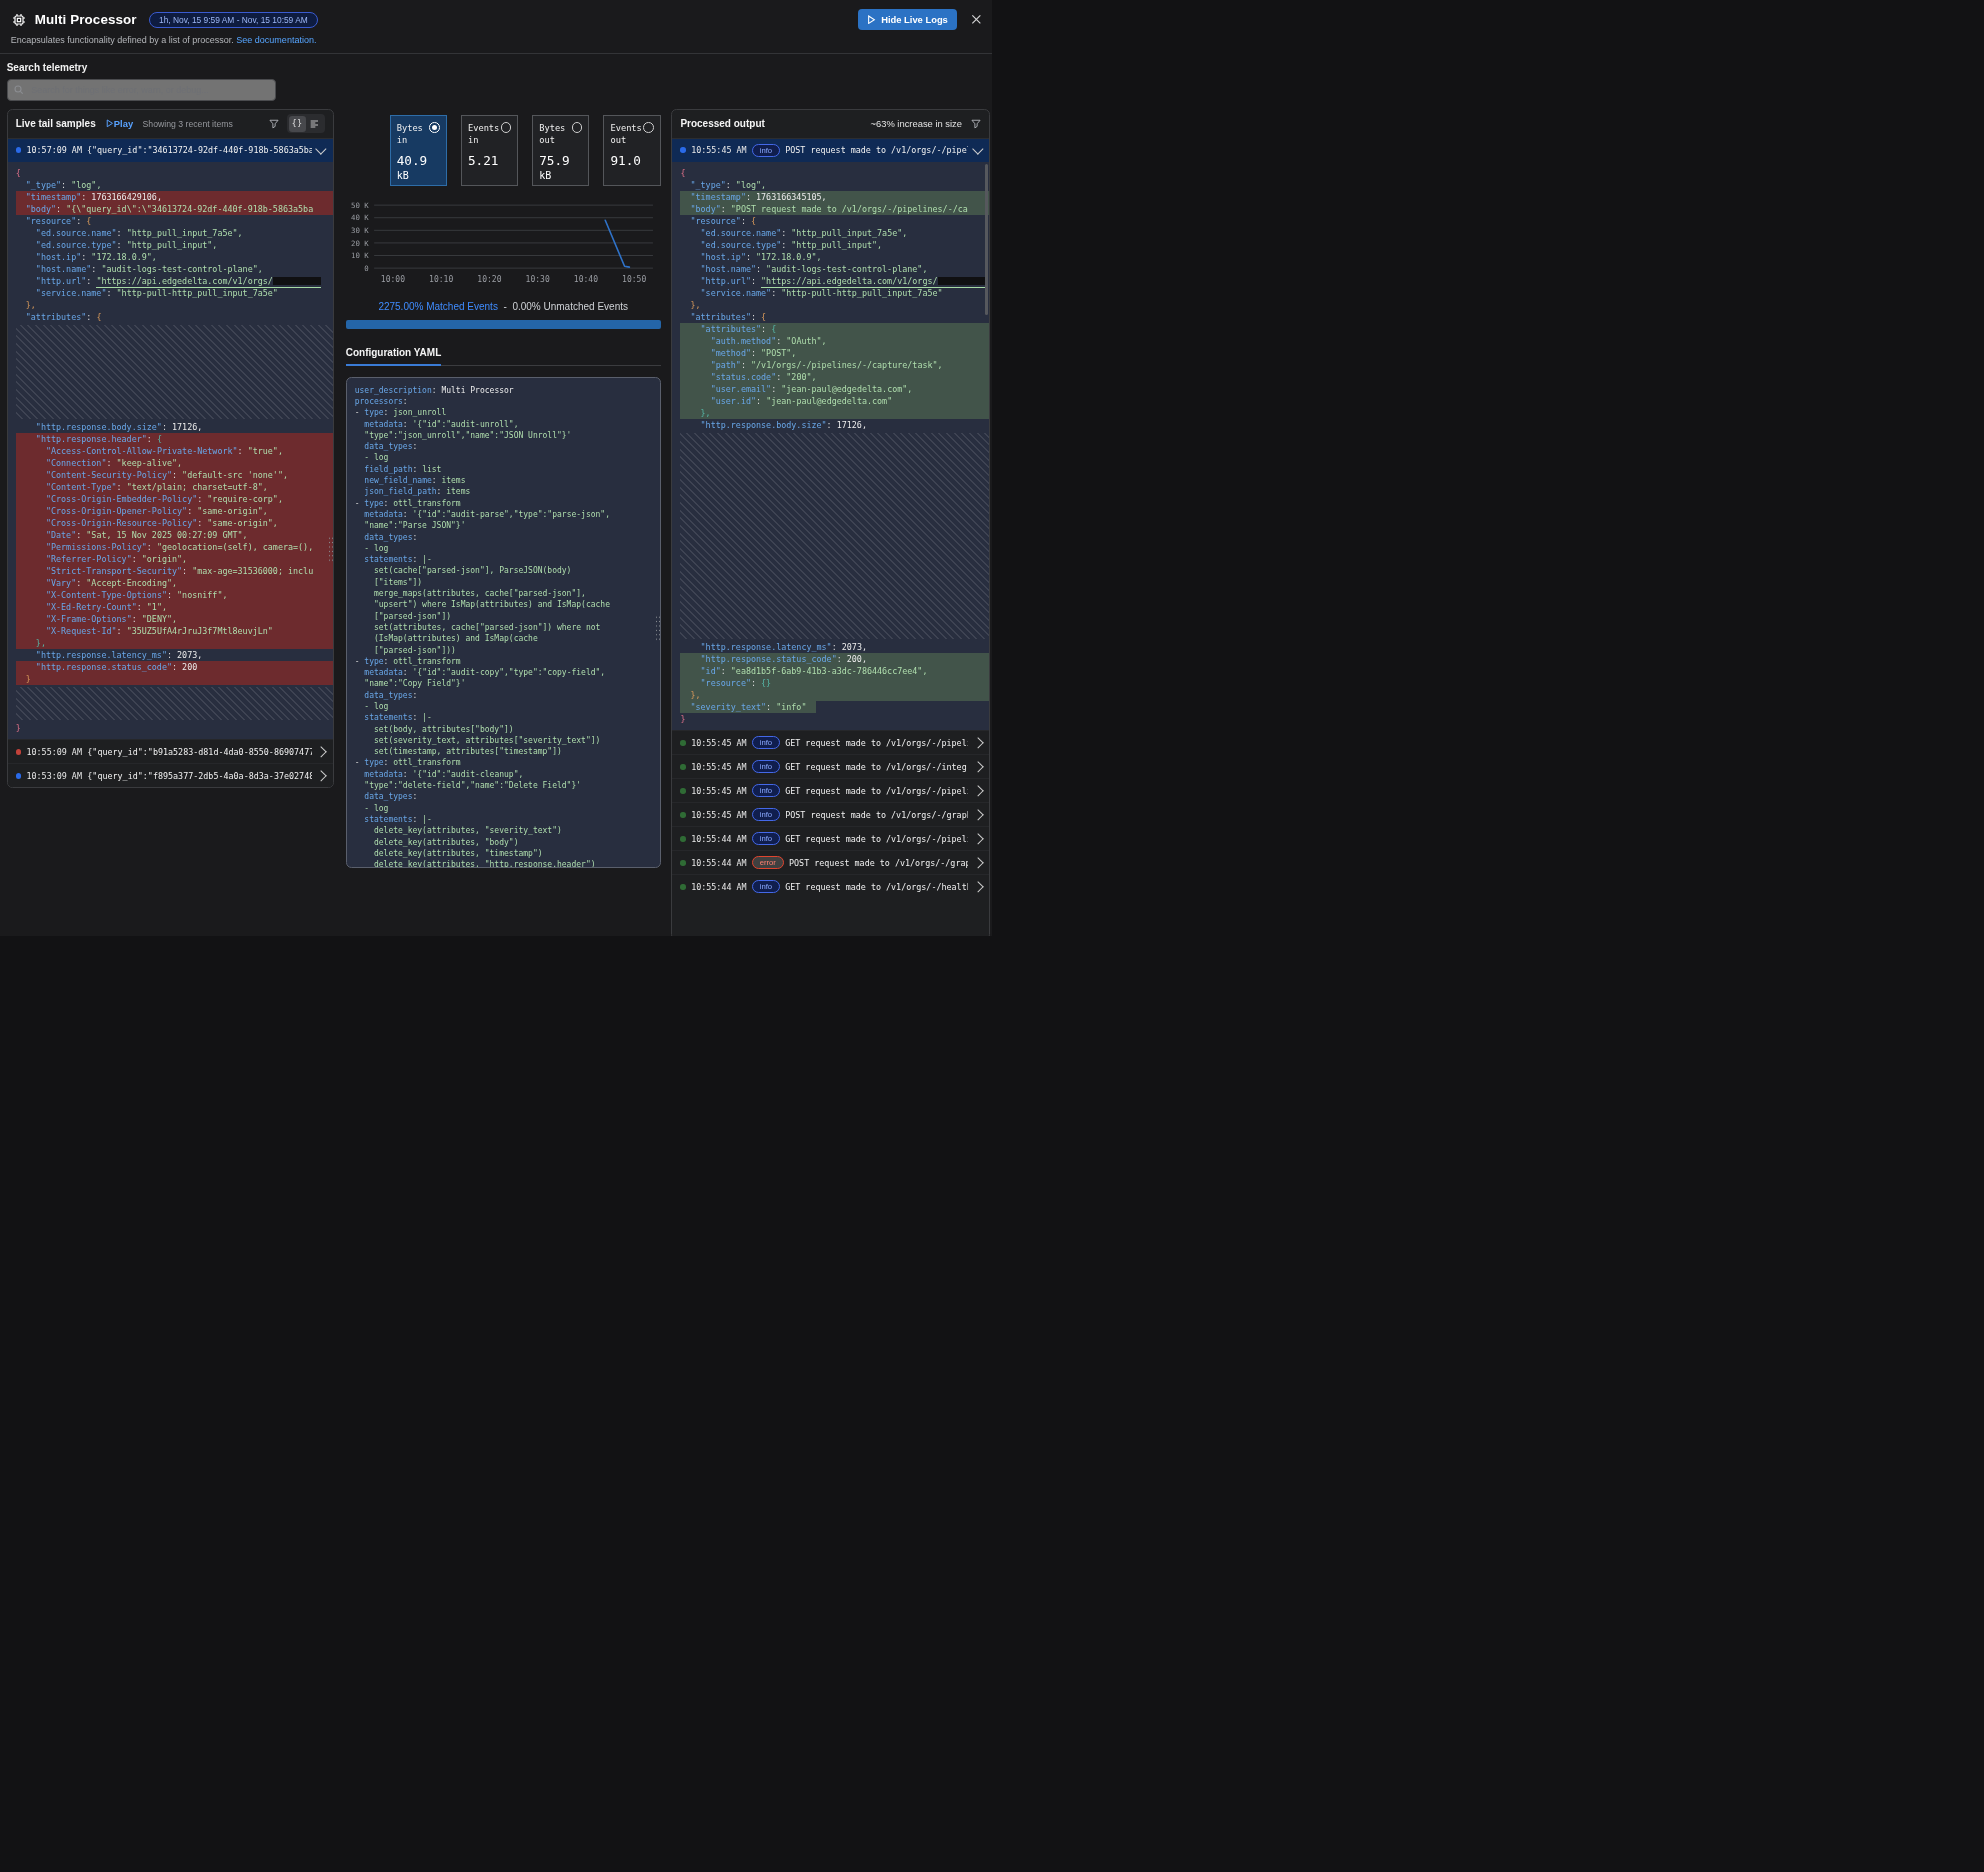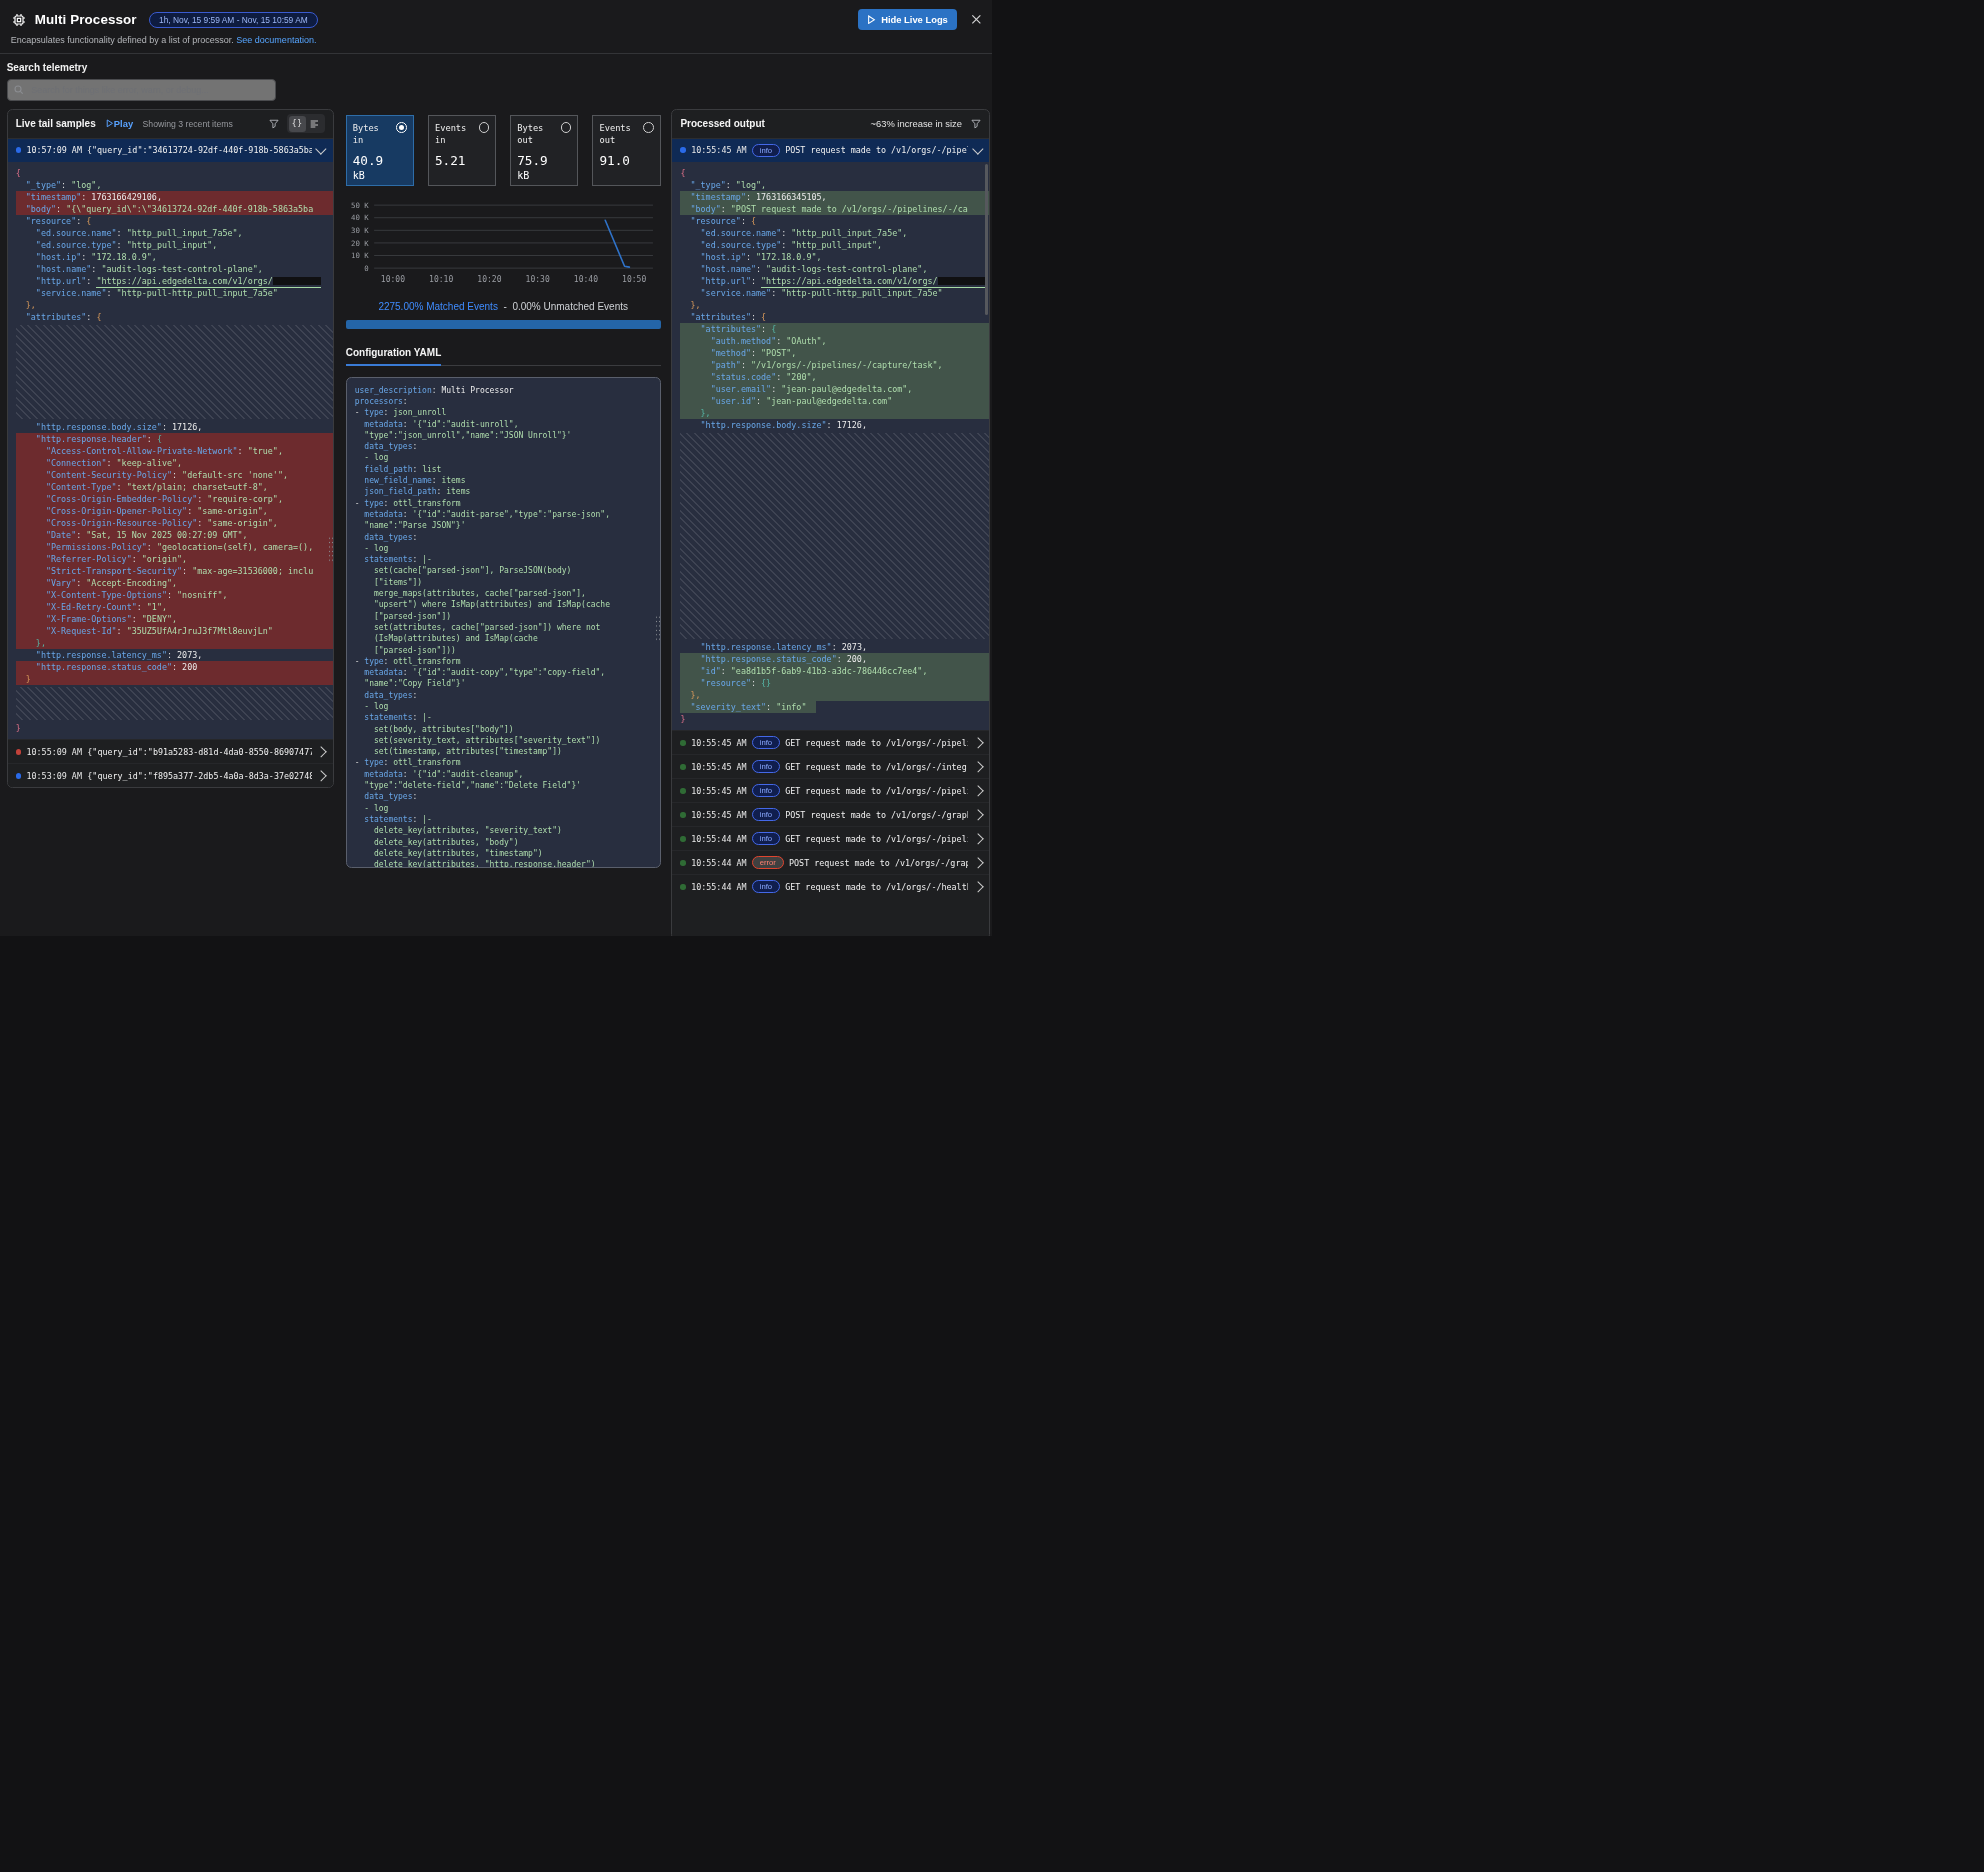--- a/index.html
+++ b/index.html
@@ -63,21 +63,21 @@
   .hl-r{background:#6d2b2e;} .hl-g{background:#42544a;}
   .hatch{margin:2px 0;background:repeating-linear-gradient(45deg,transparent 0 4px,rgba(255,255,255,.10) 4px 5.4px);}
   .c-key{color:#69a7e8;} .c-str{color:#b0dfae;} .c-num{color:#ececec;} .c-dim{color:#d8d8d8;}
   .c-pink{color:#e0718a;} .c-orange{color:#d99a5b;} .c-teal{color:#56b8a8;}
   .c-url{border-bottom:0.7px solid #a7dba5;padding-bottom:0.7px;}
   .redact{display:inline-block;width:48px;height:8px;background:#101012;vertical-align:middle;margin-bottom:1.3px;}
 
   .rows-list .log-row{border-top:0.7px solid #26272a;background:#1e1f21;}
 
   
-  .cards{display:flex;gap:14px;margin-top:6.7px;}
+  .cards{display:flex;gap:14px;margin-top:6.7px;margin-left:44px;}
   .card{width:70px;height:71px;box-sizing:border-box;border:0.7px solid #54565a;background:#212225;
         padding:5.4px 6px;cursor:pointer;font-family:"DejaVu Sans Mono",monospace;position:relative;}
   .card.sel{background:#173a62;border-color:#2e6da8;}
   .card .lab{font-size:8.7px;line-height:12.7px;color:#f0f0f0;}
   .card .val{font-size:12.7px;line-height:17.4px;margin-top:5.4px;color:#fff;}
   .card .unit{font-size:10px;color:#fff;}
   .radio{position:absolute;top:6px;right:6px;width:8.7px;height:8.7px;border:1px solid #cfcfcf;border-radius:50%;}
   .radio.on{border-color:#fff;}
   .radio.on::after{content:"";position:absolute;left:1.7px;top:1.7px;width:5.4px;height:5.4px;border-radius:50%;background:#fff;}
 

